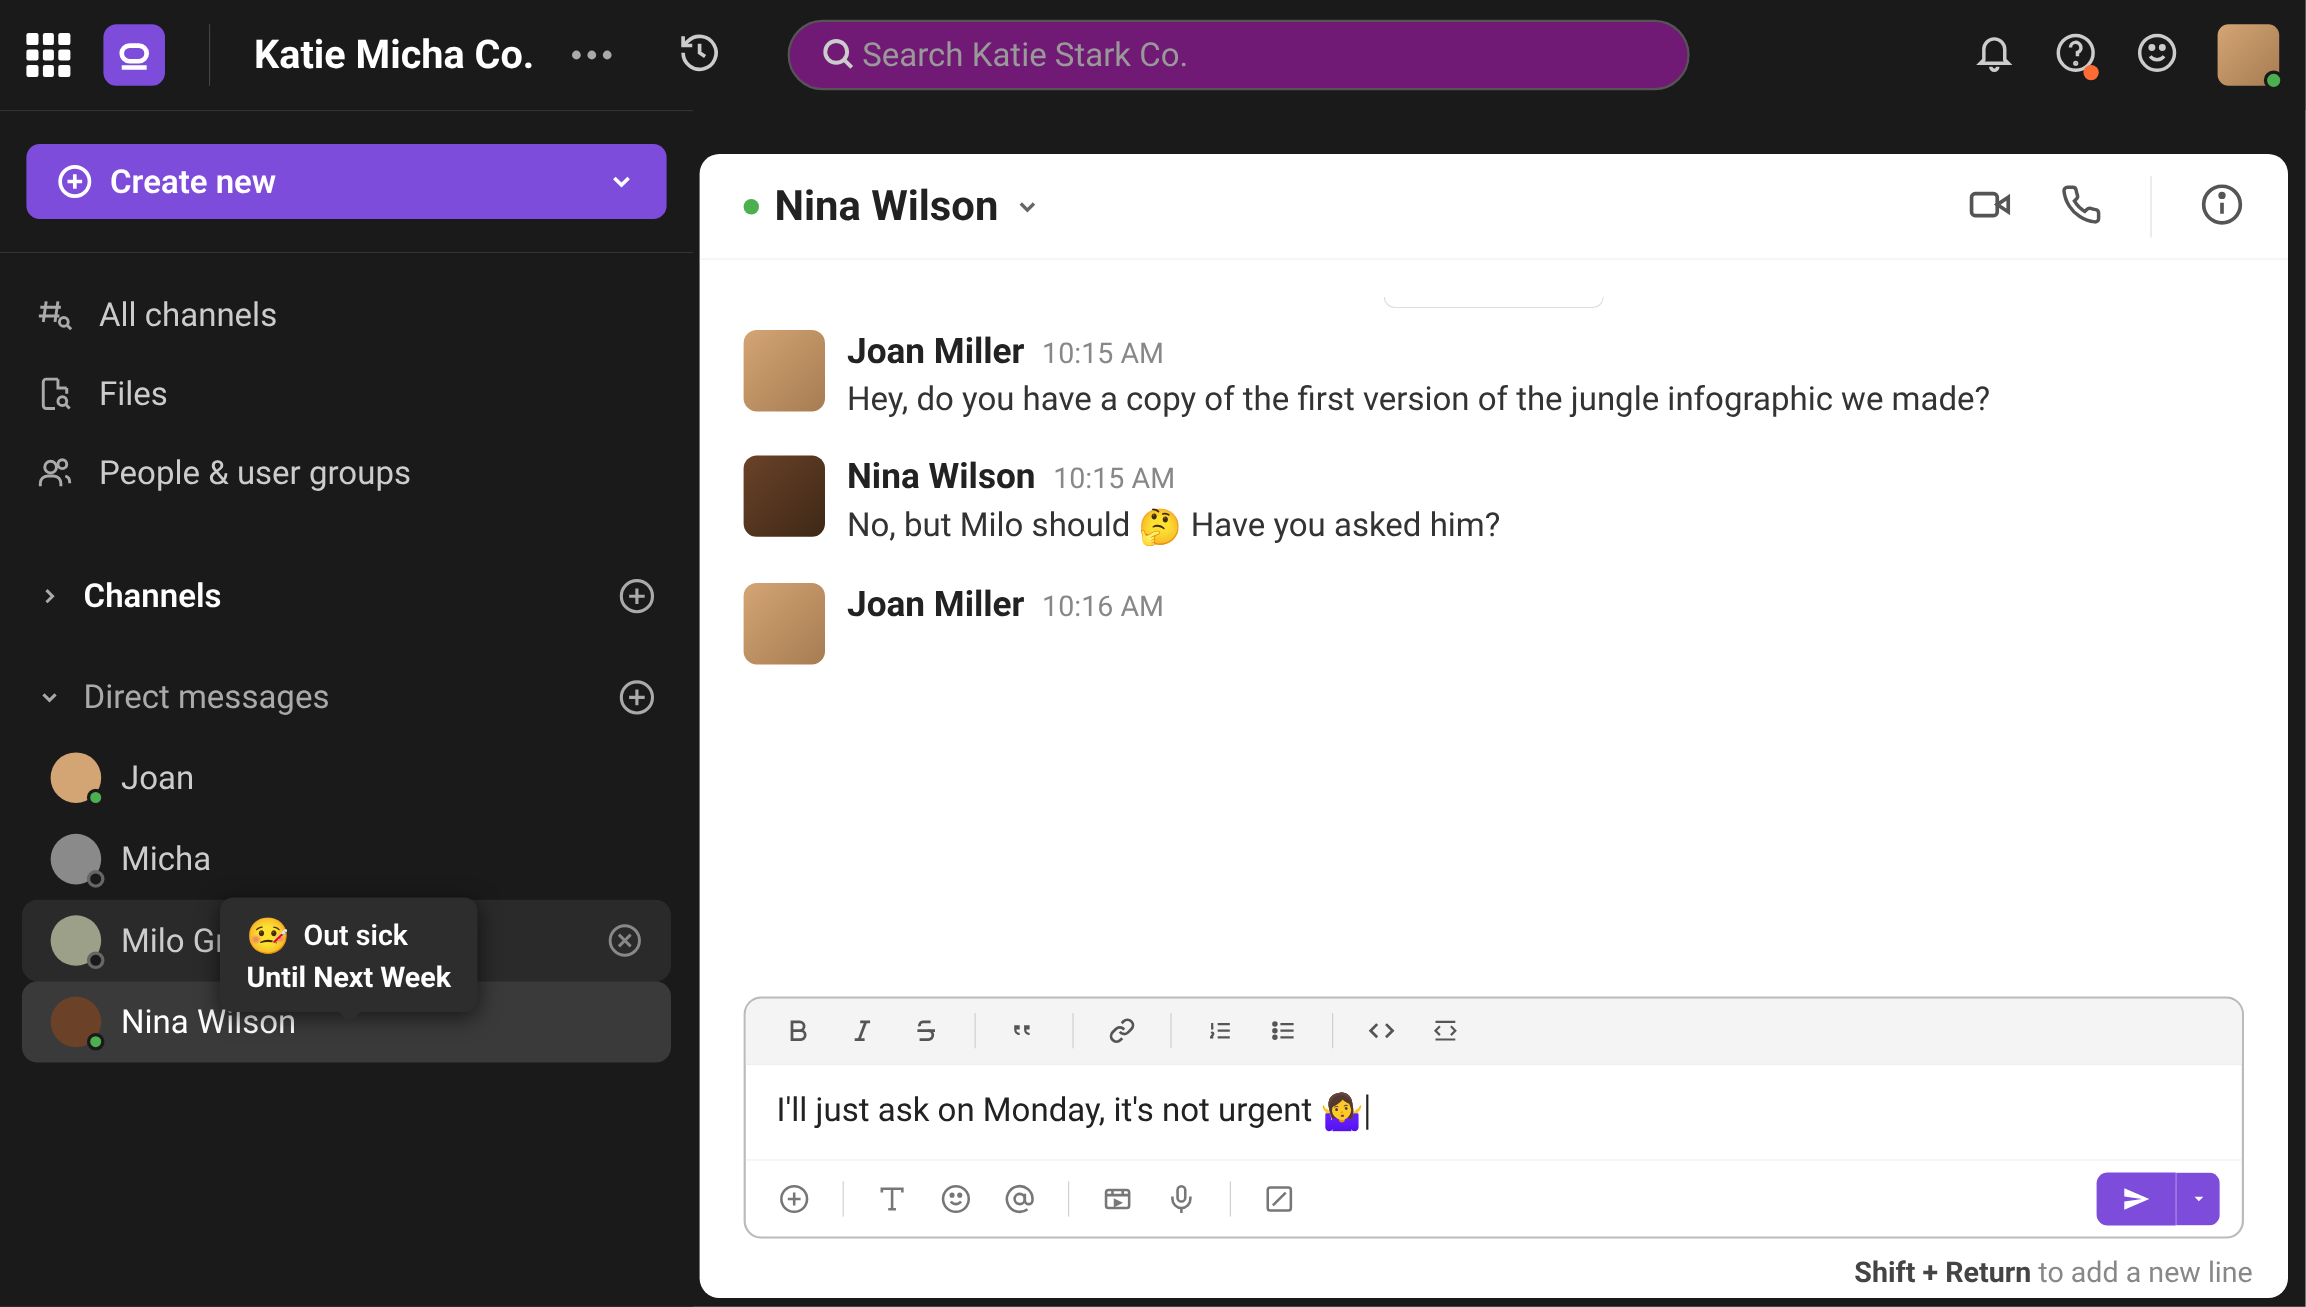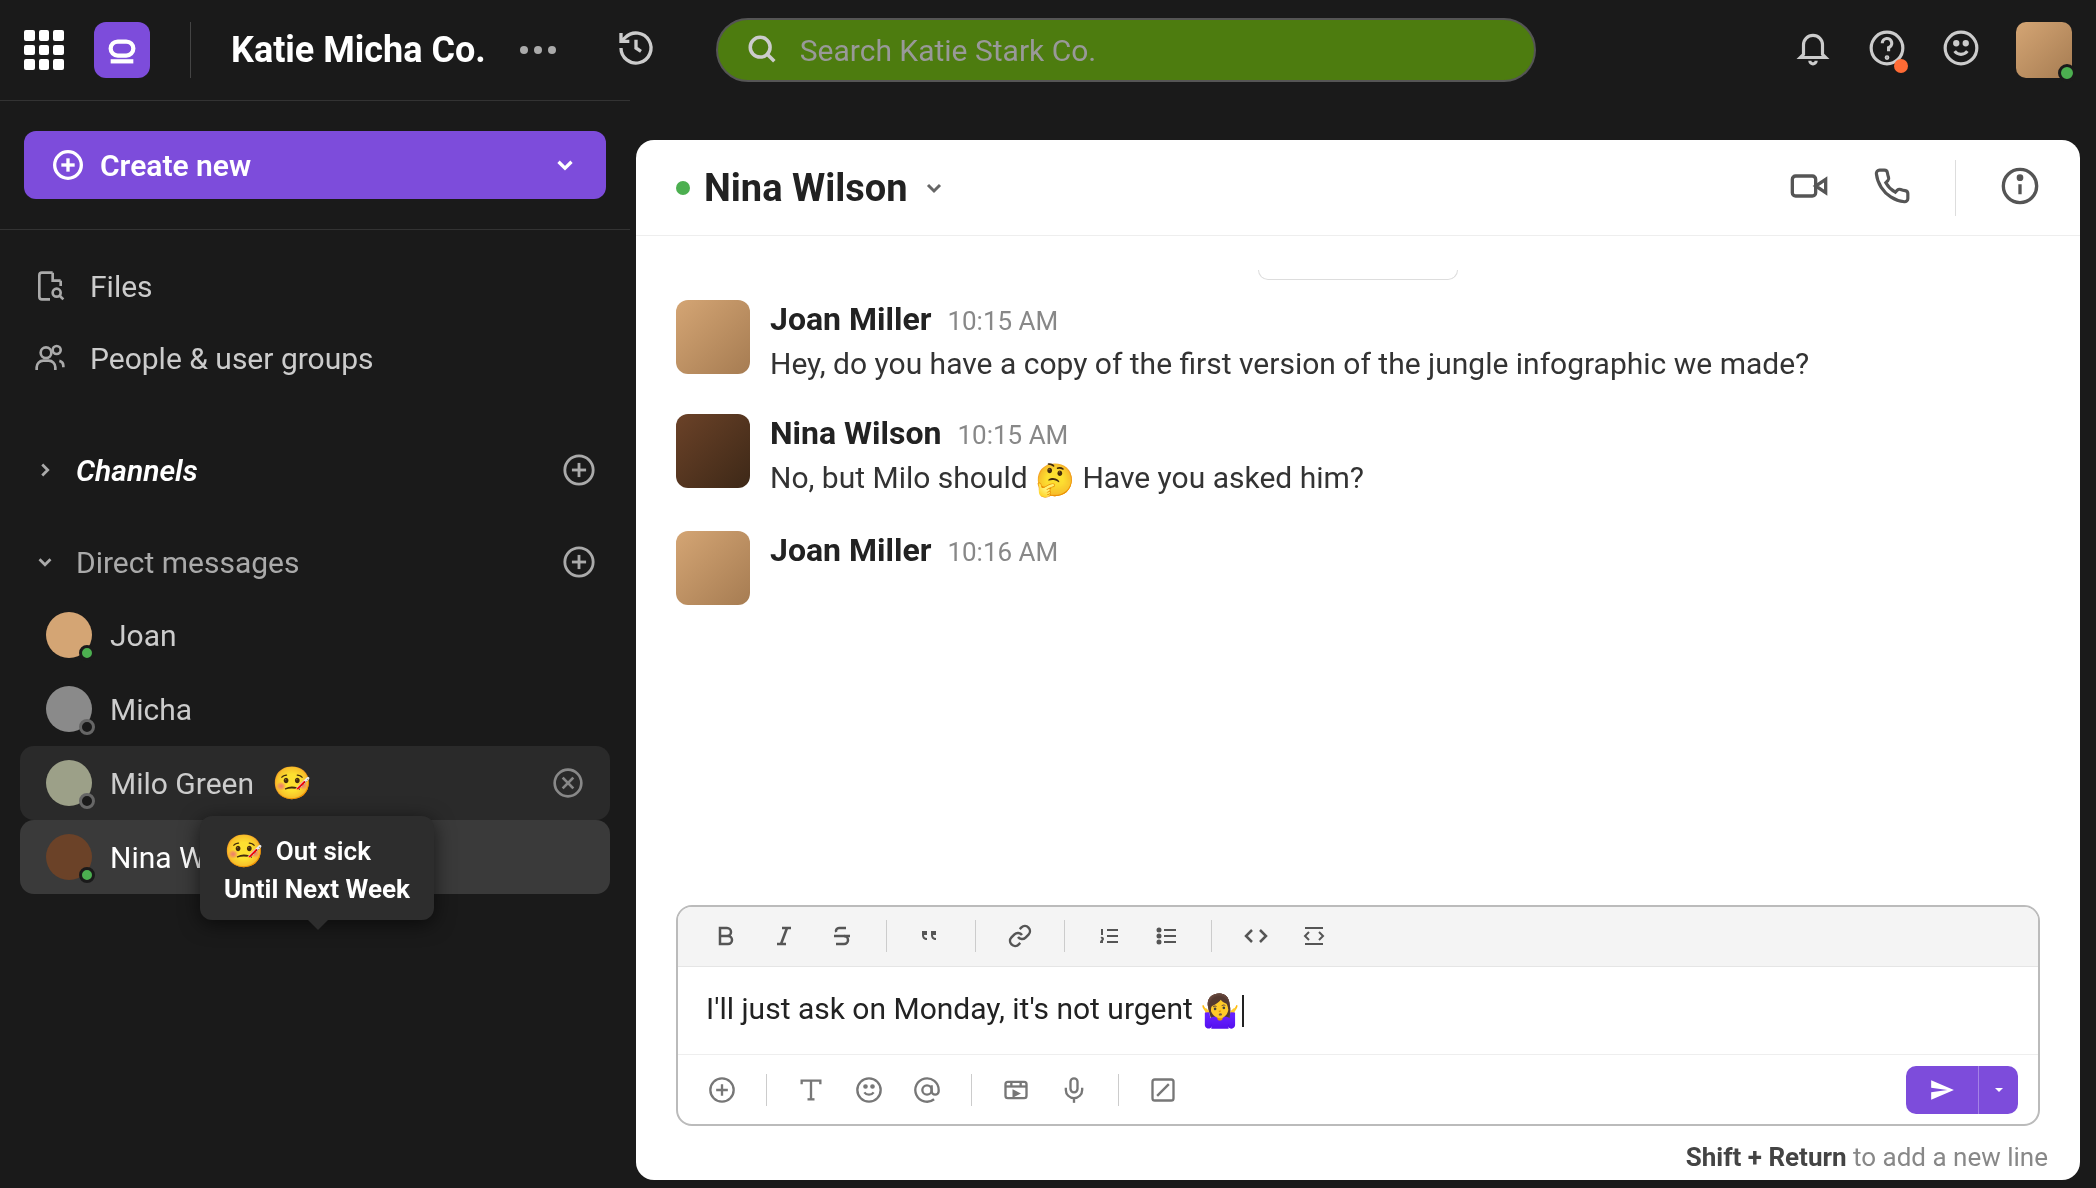--- a/index.html
+++ b/index.html
@@ -7,36 +7,36 @@
 .topbar { height: 100px; background: #1a1a1a; display: flex; align-items: center; padding: 0 24px; gap: 20px; }
 .apps-grid { width: 40px; height: 40px; display: grid; grid-template-columns: repeat(3, 1fr); grid-template-rows: repeat(3, 1fr); gap: 4px; cursor: pointer; }
 .apps-grid span { background: #fff; border-radius: 2px; }
 .app-logo { width: 56px; height: 56px; background: #7d4cdb; border-radius: 12px; display: flex; align-items: center; justify-content: center; margin-left: 10px; }
 .app-logo svg { width: 34px; height: 34px; }
 .top-div { width: 1px; height: 56px; background: #444; margin: 0 20px; }
 .workspace-name { color: #fff; font-size: 36px; font-weight: 700; }
 .more-dots { display: flex; gap: 6px; margin-left: 14px; cursor: pointer; }
 .more-dots span { width: 8px; height: 8px; background: #aaa; border-radius: 50%; }
 .history-icon { margin-left: 40px; cursor: pointer; }
-.search-box { flex: 1; max-width: 820px; height: 64px; background: #4d7c0f; border: 2px solid #555; border-radius: 32px; display: flex; align-items: center; padding: 17px 28px; gap: 20px; margin-left: 40px; }
+.search-box { flex: 1; max-width: 820px; height: 64px; background: #701a75; border: 2px solid #555; border-radius: 32px; display: flex; align-items: center; padding: 17px 28px; gap: 4px; margin-left: 40px; }
 .search-box input { flex: 1; background: transparent; border: none; outline: none; color: #fff; font-size: 30px; }
 .search-box input::placeholder { color: #999; }
 .top-icons { margin-left: auto; display: flex; align-items: center; gap: 36px; }
 .top-icon { cursor: pointer; position: relative; }
 .help-dot { position: absolute; bottom: -2px; right: -2px; width: 14px; height: 14px; background: #ff6b35; border-radius: 50%; }
 .avatar-top { width: 56px; height: 56px; border-radius: 10px; position: relative; background: linear-gradient(135deg, #d4a574, #a67c52); }
 .avatar-top .presence { position: absolute; bottom: -4px; right: -4px; width: 18px; height: 18px; background: #4caf50; border: 3px solid #1a1a1a; border-radius: 50%; }
 .left-panel { position: absolute; left: 0; top: 100px; width: 630px; bottom: 0; background: #1a1a1a; border-top: 1px solid #333; }
 .create-btn { margin: 30px 24px 30px 24px; height: 68px; background: #7d4cdb; border-radius: 12px; display: flex; align-items: center; padding: 0 28px; cursor: pointer; color: #fff; }
 .create-btn span { font-size: 30px; font-weight: 600; margin-left: 16px; text-align: center; }
 .create-btn .chev { margin-left: auto; }
 .nav-list { border-top: 1px solid #333; padding: 20px 0; }
 .nav-item { display: flex; align-items: center; height: 72px; padding: 0 34px; gap: 24px; color: #ccc; font-size: 30px; cursor: pointer; }
 .section-hdr { display: flex; align-items: center; height: 72px; padding: 0 34px; gap: 20px; color: #ccc; font-size: 30px; cursor: pointer; margin-top: 20px; }
-.section-hdr .lbl { font-weight: 600; color: #fff; font-style: italic; }
+.section-hdr .lbl { font-weight: 600; color: #fff; }
 .section-hdr .dim { color: #aaa; }
 .section-hdr .add { margin-left: auto; }
 .dm-item { position: relative; display: flex; align-items: center; height: 74px; padding: 0 26px; gap: 18px; color: #ccc; font-size: 30px; cursor: pointer; border-radius: 14px; margin: 0 20px; }
 .dm-item.hover { background: #2a2a2a; }
 .dm-item.active { background: #3a3a3a; color: #fff; }
 .dm-avatar { width: 46px; height: 46px; border-radius: 50%; position: relative; }
 .dm-avatar .pres { position: absolute; bottom: -3px; right: -3px; width: 16px; height: 16px; border: 3px solid #1a1a1a; border-radius: 50%; }
 .dm-avatar .pres.online { background: #4caf50; }
 .dm-avatar .pres.offline { background: #1a1a1a; border-color: #666; }
 .dm-close { margin-left: auto; }
@@ -154,20 +154,31 @@
         <line x1="7" y1="12" x2="17" y2="12"></line>
       </svg>
     <span>Create new</span>
     <svg class="chev" width="26" height="26" viewBox="0 0 24 24" fill="none" stroke="#fff" stroke-width="3">
         <polyline points="6 9 12 15 18 9"></polyline>
       </svg>
   </div>
   <div class="nav-list">
     <div class="nav-item">
       <svg width="32" height="32" viewBox="0 0 24 24" fill="none" stroke="#aaa" stroke-width="2">
+          <line x1="6" y1="3" x2="4" y2="17"></line>
+          <line x1="14" y1="3" x2="12" y2="17"></line>
+          <line x1="2" y1="7" x2="16" y2="7"></line>
+          <line x1="1" y1="13" x2="15" y2="13"></line>
+          <circle cx="18" cy="17" r="3"></circle>
+          <line x1="23" y1="22" x2="20.5" y2="19.5"></line>
+        </svg>
+      <span>All channels</span>
+    </div>
+    <div class="nav-item">
+      <svg width="32" height="32" viewBox="0 0 24 24" fill="none" stroke="#aaa" stroke-width="2">
           <path d="M14 2H6a2 2 0 0 0-2 2v16a2 2 0 0 0 2 2h6"></path>
           <polyline points="14 2 14 8 20 8"></polyline>
           <path d="M20 8v4"></path>
           <circle cx="17" cy="17" r="3"></circle>
           <line x1="22" y1="22" x2="19.5" y2="19.5"></line>
         </svg>
       <span>Files</span>
     </div>
     <div class="nav-item">
       <svg width="32" height="32" viewBox="0 0 24 24" fill="none" stroke="#aaa" stroke-width="2">

